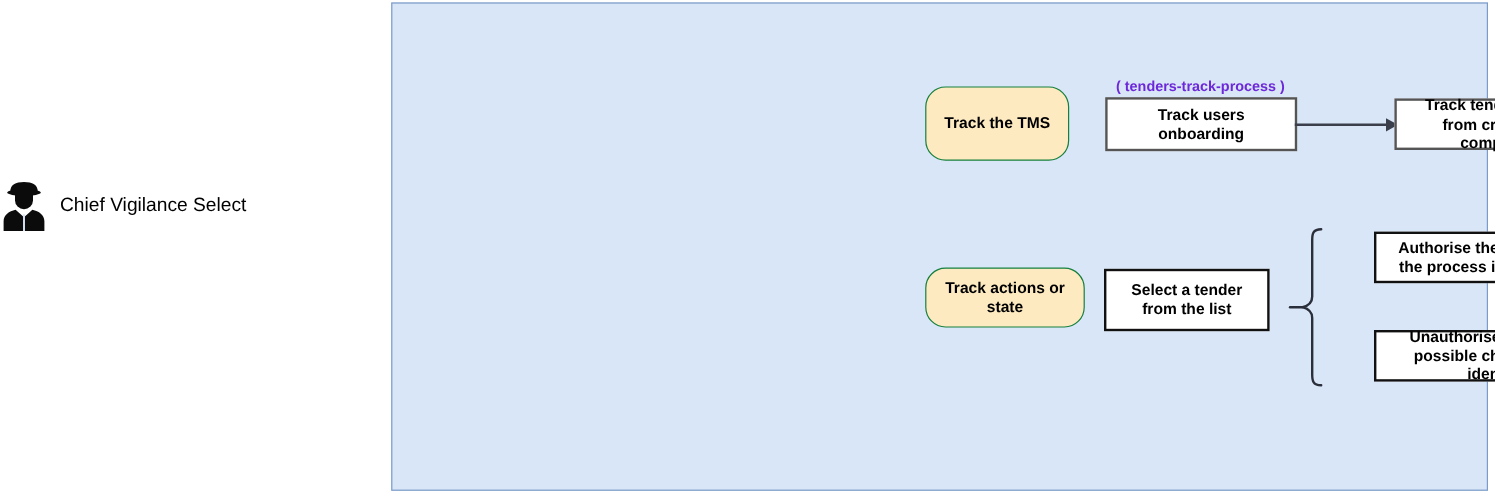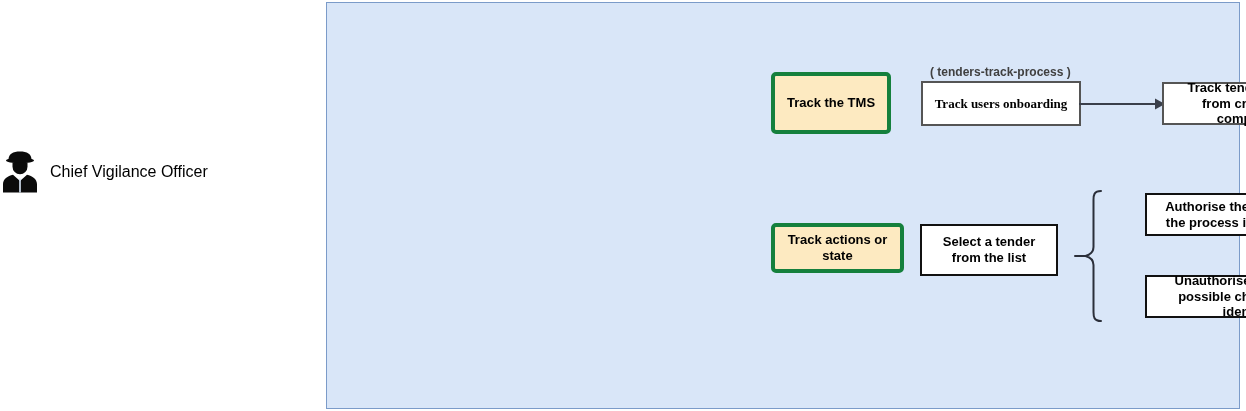--- a/index.html
+++ b/index.html
@@ -54,58 +54,58 @@
     justify-content: center;
     text-align: center;
     font-weight: bold;
     color: #000000;
     line-height: 1.22;
     font-family: "Liberation Sans", sans-serif;
   }
 
   .node.rounded {
     background: #fdeac1;
-    border: 4px solid #15803d;
-    border-radius: 5px;
+    border: 1px solid #15803d;
+    border-radius: 17px;
     font-size: 13px;
     padding: 0 8px;
   }
 
   .node.plain-gray {
     background: #ffffff;
     border: 2px solid #555555;
     font-size: 13px;
     padding: 0 8px;
   }
 
   .node.plain-black {
     background: #ffffff;
     border: 2px solid #111111;
     font-size: 13px;
     padding: 0 8px;
   }
 
   
   #node-track-tms        { left: 444px; top: 69px;  width: 120px; height: 62px; }
-  #node-track-users      { left: 594px; top: 78px;  width: 160px; height: 45px; font-family: Liberation Serif, serif; }
+  #node-track-users      { left: 594px; top: 78px;  width: 160px; height: 45px; }
   #node-track-journey    { left: 835px; top: 79px;  width: 179px; height: 43px; }
 
   #node-track-actions    { left: 444px; top: 220px; width: 133px; height: 50px; }
   #node-select-tender    { left: 593px; top: 221px; width: 138px; height: 52px; }
   #node-authorise        { left: 818px; top: 190px; width: 179px; height: 43px; }
   #node-unauthorise      { left: 818px; top: 272px; width: 213px; height: 43px; }
 
   
   #process-tag {
     position: absolute;
     left: 603px;
     top: 62px;
     font-size: 12px;
     font-weight: bold;
-    color: #404040;
+    color: #6d28d9;
     white-space: nowrap;
     font-family: "Liberation Sans", sans-serif;
   }
 
   
   #connector-arrow {
     position: absolute;
     left: 752px;
     top: 90px;
     width: 86px;
@@ -130,21 +130,21 @@
     <ellipse cx="20" cy="9.5" rx="14" ry="2.8" fill="#0b0b0b"></ellipse>
 
     <path d="M8.5 9 C8.5 2.8 13 0.6 20 0.6 C27 0.6 31.5 2.8 31.5 9 Z" fill="#0b0b0b"></path>
 
     <path d="M12.5 11.6 h15 v4.2 a7.5 7.5 0 0 1 -15 0 Z" fill="#0b0b0b"></path>
 
     <path d="M3 41.5 v-8.2 c0-5.4 4.6-8.3 10-9.6 l7 6.4 7-6.4 c5.4 1.3 10 4.2 10 9.6 v8.2 Z" fill="#0b0b0b"></path>
 
     <rect x="19.2" y="27.5" width="1.6" height="14" fill="#d9e6f8"></rect>
   </svg>
-  <span>Chief Vigilance Officer</span>
+  <span>Chief Vigilance Select</span>
 </div>
 
 <div id="canvas-panel">
 
   <div class="node rounded" id="node-track-tms">Track the TMS</div>
 
   <div id="process-tag">( tenders-track-process )</div>
 
   <div class="node plain-gray" id="node-track-users">Track users onboarding</div>
 

